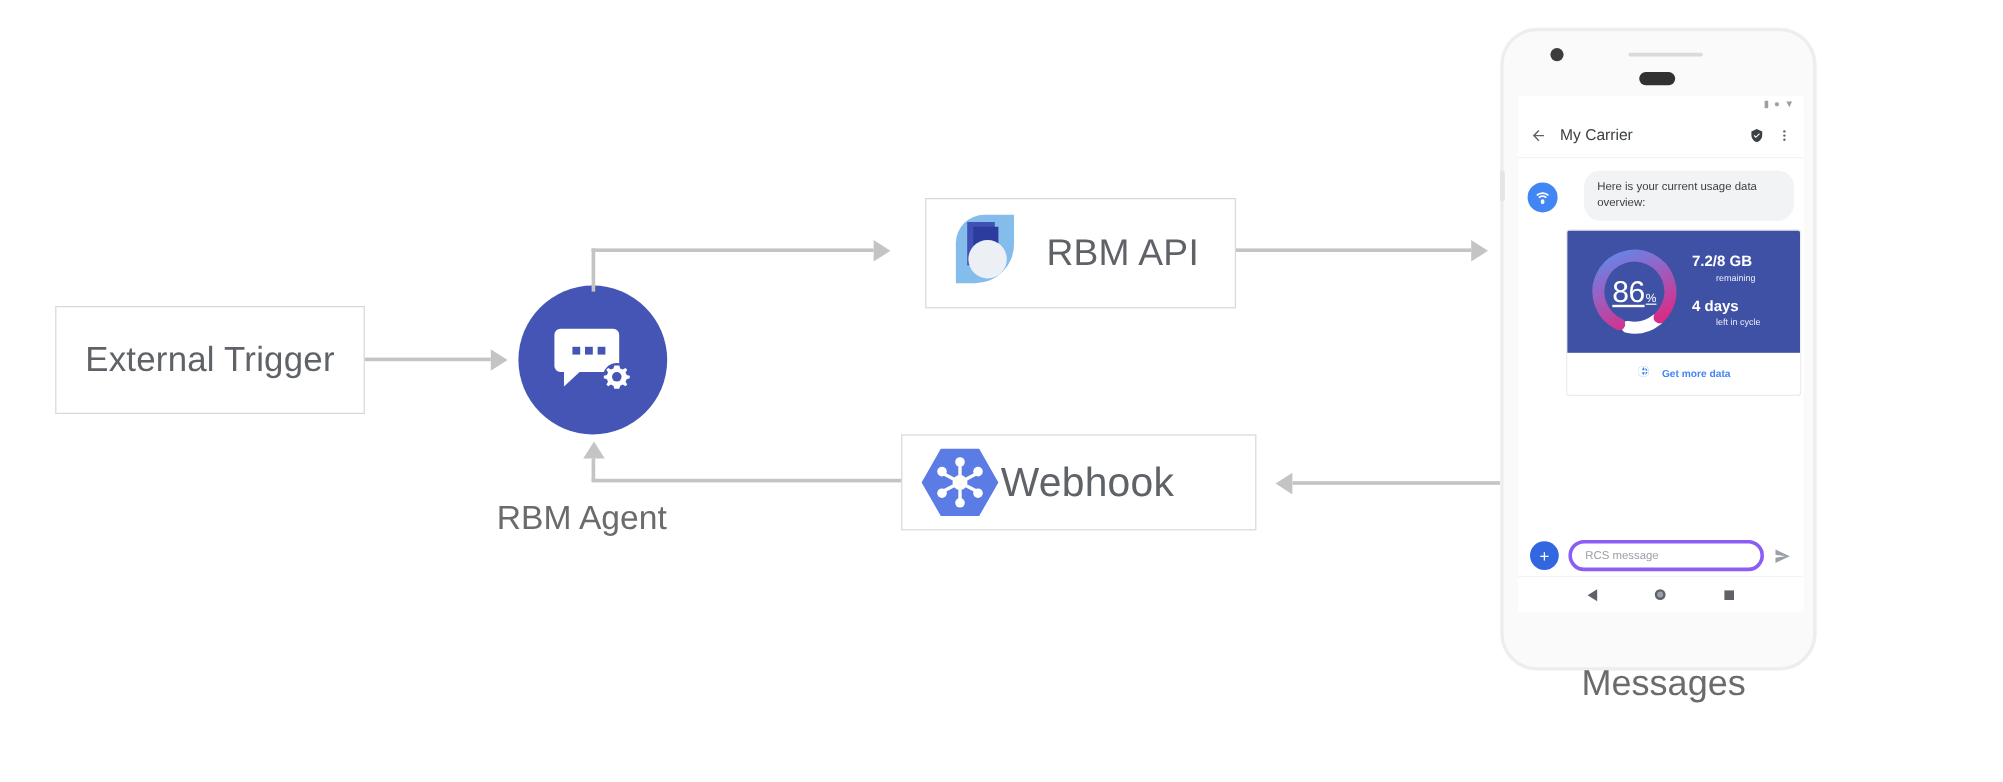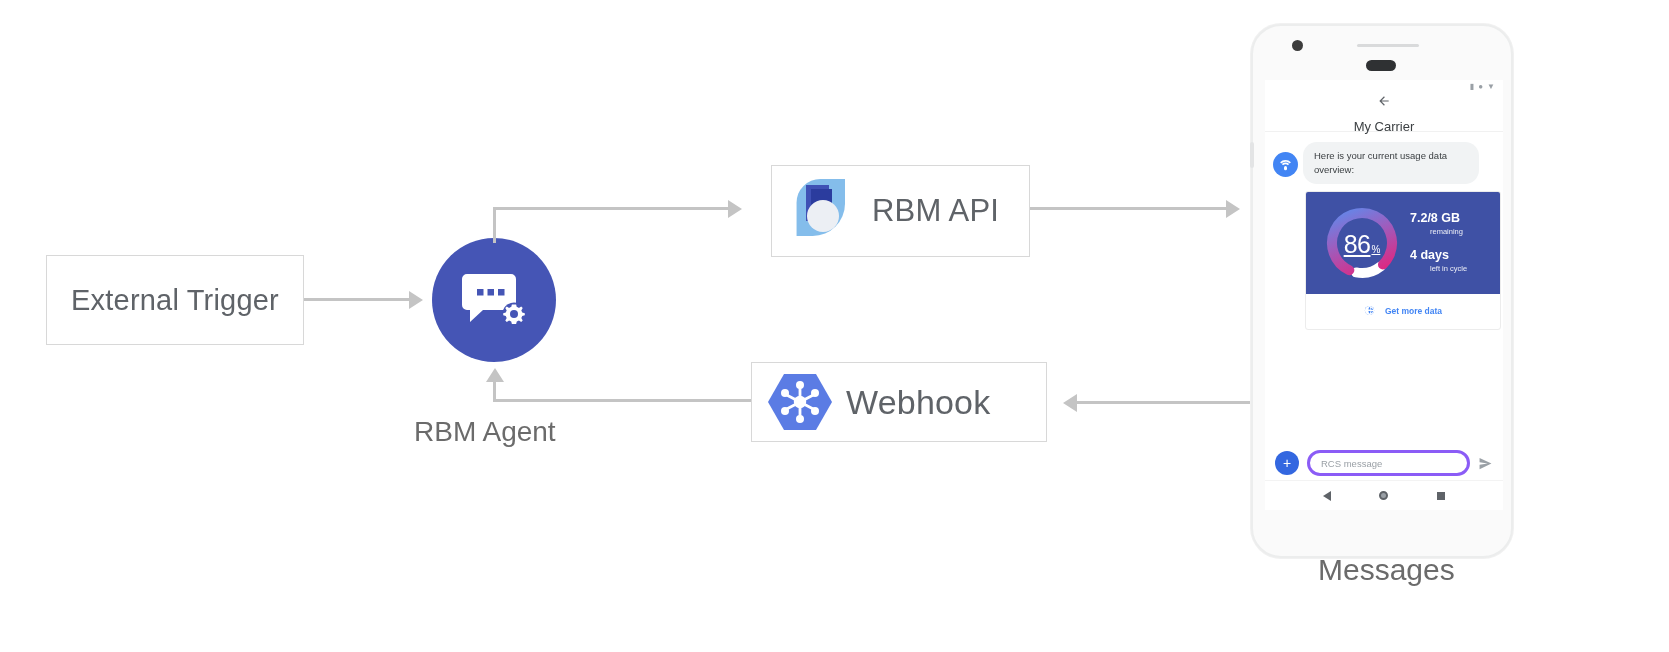--- a/index.html
+++ b/index.html
@@ -64,21 +64,21 @@
   
   #rbm-api-box {
     left: 771px; top: 165px; width: 259px; height: 92px;
     padding-left: 16px; gap: 14px;
   }
   #rbm-api-box .node-label { font-size: 31px; }
 
   
   #webhook-box {
     left: 751px; top: 362px; width: 296px; height: 80px;
-    padding-left: 14px; gap: 12px;
+    padding-left: 14px; 
   }
   #webhook-box .node-label { font-size: 34px; }
 
   
   #phone {
     position: absolute;
     left: 1251px; top: 24px;
     width: 262px; height: 534px;
     border-radius: 30px;
     background: #fafafa;
@@ -109,28 +109,28 @@
   
   #status-bar {
     height: 14px; display: flex; align-items: center; justify-content: flex-end;
     padding-right: 8px; gap: 4px;
   }
   .status-icon { color: #9aa0a6; font-size: 8px; line-height: 1; }
 
   
   #app-header {
     height: 38px; display: flex; align-items: center; gap: 11px;
-    padding: 0 10px; border-bottom: 1px solid #f1f1f1; background: #fff; flex-direction: column;
+    padding: 0 10px; border-bottom: 1px solid #f1f1f1; background: #fff;
   }
   #app-title { font-size: 13px; color: #3c4043; flex: 1; font-weight: 400; }
   .header-icon { color: #5f6368; display: flex; align-items: center; }
 
   
   #conversation { padding: 10px 8px 0 8px; background: #fff; }
-  #incoming-row { display: flex; align-items: flex-start; gap: 5px; }
+  #incoming-row { display: flex; align-items: flex-start; gap: 22px; }
   #sender-avatar {
     width: 25px; height: 25px; border-radius: 50%; background: #4285f4;
     display: flex; align-items: center; justify-content: center; flex: none;
     margin-top: 10px;
   }
   #bubble-text {
     background: #f1f3f4; border-radius: 14px; padding: 7px 11px;
     font-size: 9.5px; line-height: 1.45; color: #3c4043; max-width: 176px;
   }
 

